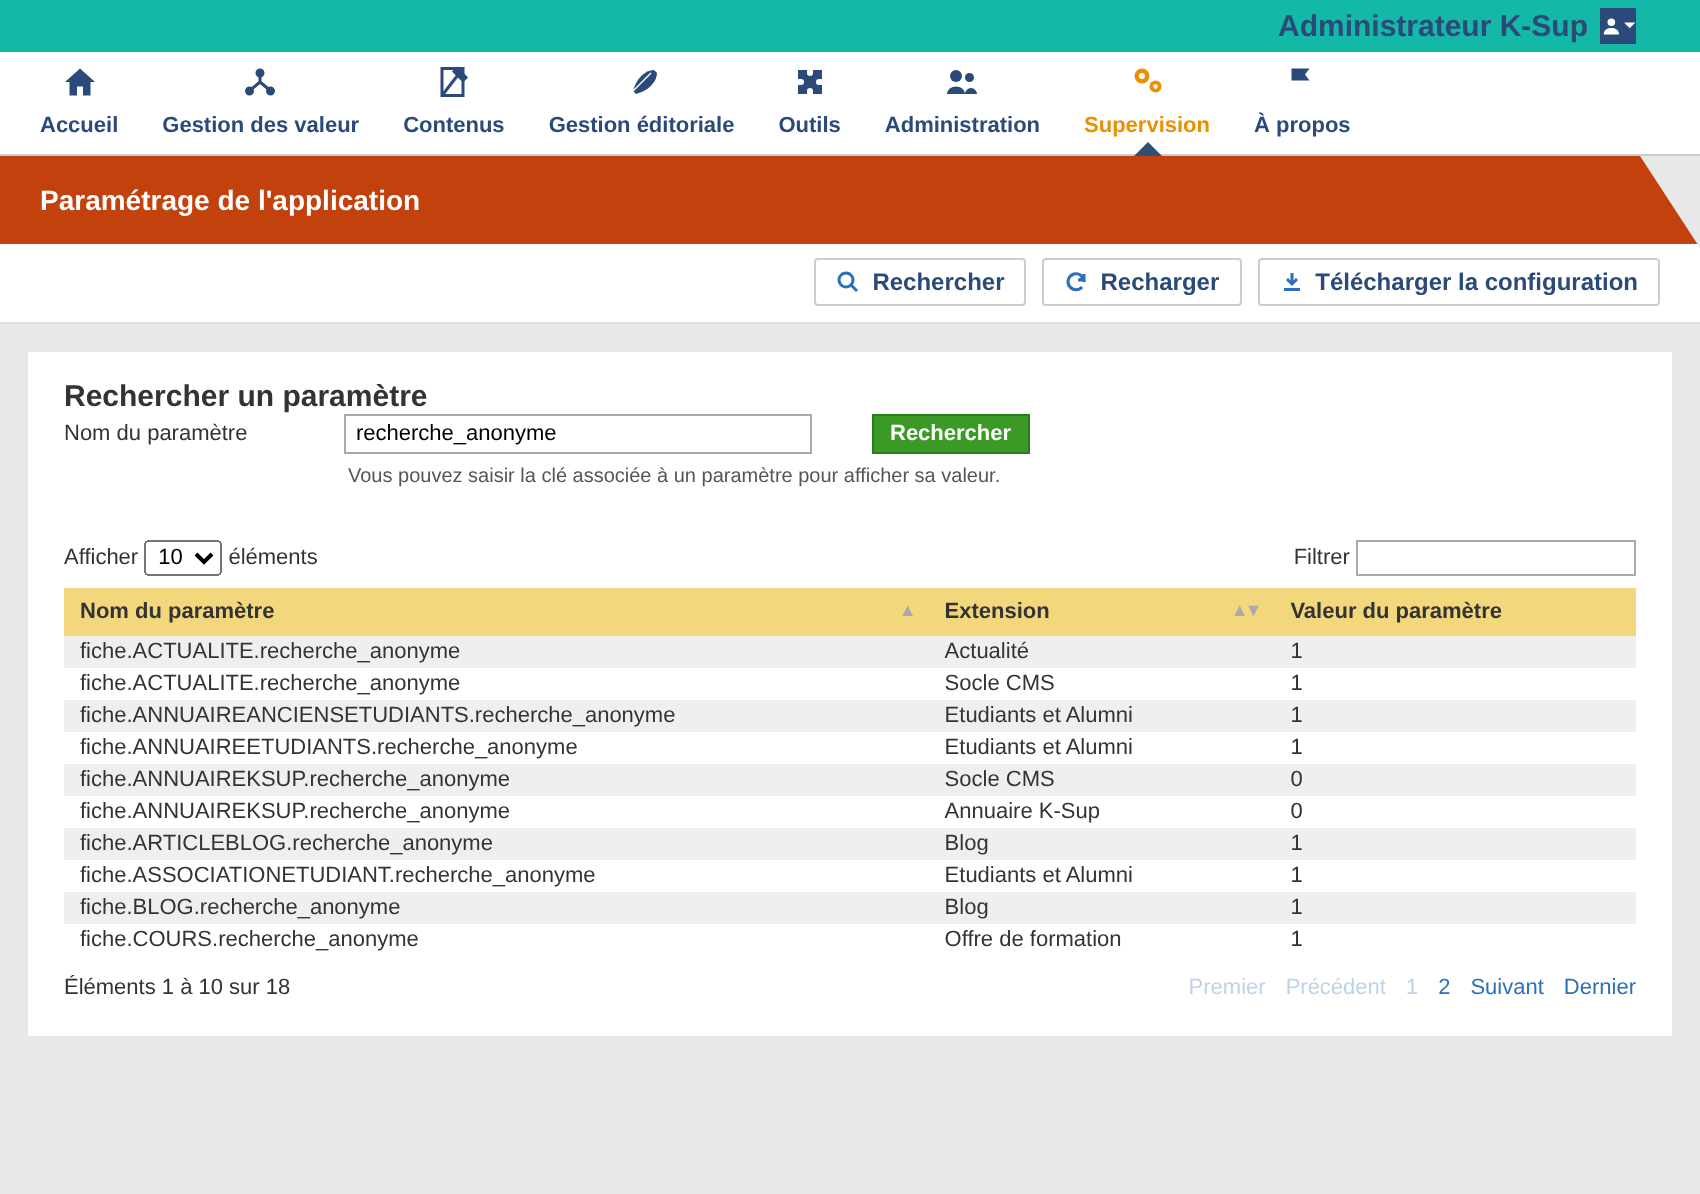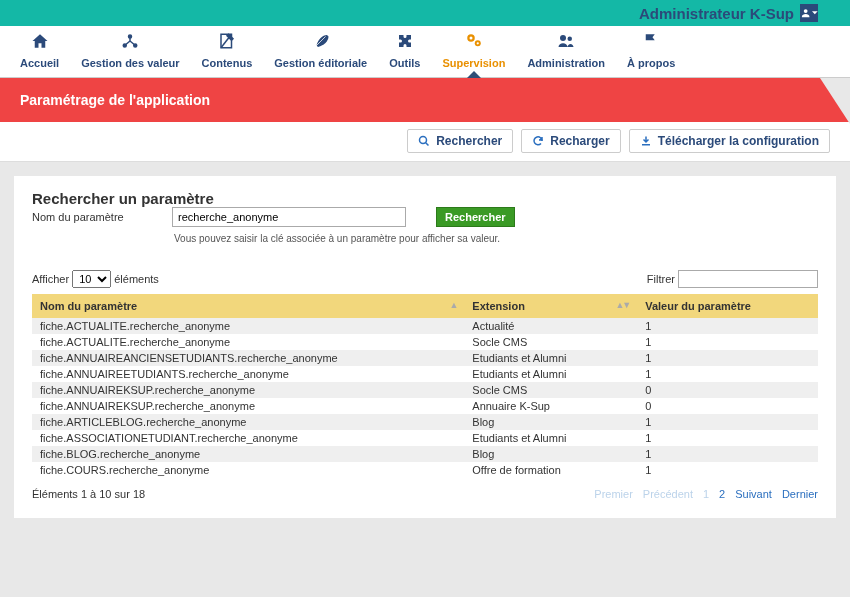--- a/index.html
+++ b/index.html
@@ -8,21 +8,21 @@
   .topbar { background: #14b8a6; padding: 4px 32px; display: flex; justify-content: flex-end; align-items: center; gap: 6px; font-size: 15px; }
   .topbar .user-link { color: #2b4a7a; font-weight: bold; }
   .avatar-btn { width: 18px; height: 18px; background: #2b4a7a; display: inline-flex; align-items: center; justify-content: center; cursor: pointer; }
   
   .nav { background: #fff; display: flex; padding: 4px 16px 0; gap: 14px; border-bottom: 1px solid #ccc; position: relative; }
   .nav-item { display: flex; flex-direction: column; align-items: center; gap: 2px; padding: 2px 4px 8px; cursor: pointer; color: #2b4a7a; font-size: 11px; font-weight: bold; position: relative; }
   .nav-item .icon { font-size: 18px; }
   .nav-item.active { color: #e99000; }
   .nav-item.active::after { content:''; position:absolute; bottom:-1px; left:50%; transform:translateX(-50%); width:0; height:0; border-left:7px solid transparent; border-right:7px solid transparent; border-bottom:7px solid #2f4f77; }
   
-  .titlebar { background: #ef4444; color: #fff; padding: 14px 20px; font-size: 14px; font-weight: bold; position: relative; }
+  .titlebar { background: #c2410c; color: #fff; padding: 14px 20px; font-size: 14px; font-weight: bold; position: relative; }
   .titlebar::after { content:''; position:absolute; right:0; top:0; width:0; height:0; border-top: 0 solid transparent; border-bottom: 46px solid transparent; border-right: 30px solid #e8e8e8; }
   
   .actionbar { display:flex; justify-content:flex-end; gap:8px; padding:8px 20px; background:#fff; border-bottom:1px solid #ddd; margin-top:-1px; }
   .btn { background:#fff; border:1px solid #ccc; padding:4px 10px; font-size:12px; font-weight:bold; color:#2b4a7a; display:inline-flex; align-items:center; gap:6px; cursor:pointer; border-radius:2px; }
   .btn .icon { color:#2b4a7a; }
   
   .panel { background:#fff; margin:14px; padding:14px 18px 18px; }
   .panel h2 { font-size:15px; color:#333; font-weight:bold; }
   
   .searchrow { display:flex; align-items:center; gap:30px; margin-bottom:6px; }
@@ -94,36 +94,36 @@
           <path d="M4 20L18 6" stroke="#fff" stroke-width="1"></path>
         </svg></span>
     <span>Gestion éditoriale</span>
   </div>
   <div class="nav-item">
     <span class="icon"><svg width="20" height="18" viewBox="0 0 24 24" fill="#2b4a7a">
           <path d="M4 4h6v2a2 2 0 004 0V4h6v6h-2a2 2 0 000 4h2v6h-6v-2a2 2 0 00-4 0v2H4v-6h2a2 2 0 000-4H4z"></path>
         </svg></span>
     <span>Outils</span>
   </div>
+  <div class="nav-item">
+    <span class="icon"><svg width="20" height="18" viewBox="0 0 24 24" fill="#2b4a7a">
+          <circle cx="8" cy="8" r="4"></circle>
+          <circle cx="17" cy="9" r="3"></circle>
+          <path d="M2 20c0-3 3-5 6-5s6 2 6 5zM14 20c0-2 2-4 4-4s4 2 4 4z"></path>
+        </svg></span>
+    <span>Administration</span>
+  </div>
   <div class="nav-item active">
     <span class="icon"><svg width="20" height="18" viewBox="0 0 24 24" fill="#e99000">
           <circle cx="8" cy="8" r="5"></circle>
           <circle cx="8" cy="8" r="2" fill="#fff"></circle>
           <circle cx="17" cy="15" r="4"></circle>
           <circle cx="17" cy="15" r="1.5" fill="#fff"></circle>
         </svg></span>
     <span>Supervision</span>
-  </div>
-  <div class="nav-item">
-    <span class="icon"><svg width="20" height="18" viewBox="0 0 24 24" fill="#2b4a7a">
-          <circle cx="8" cy="8" r="4"></circle>
-          <circle cx="17" cy="9" r="3"></circle>
-          <path d="M2 20c0-3 3-5 6-5s6 2 6 5zM14 20c0-2 2-4 4-4s4 2 4 4z"></path>
-        </svg></span>
-    <span>Administration</span>
   </div>
   <div class="nav-item">
     <span class="icon"><svg width="20" height="18" viewBox="0 0 24 24" fill="#2b4a7a">
           <path d="M5 3v18M5 3h12l-3 4 3 4H5"></path>
         </svg></span>
     <span>À propos</span>
   </div>
 </div>
 
 <div class="titlebar">Paramétrage de l'application</div>

